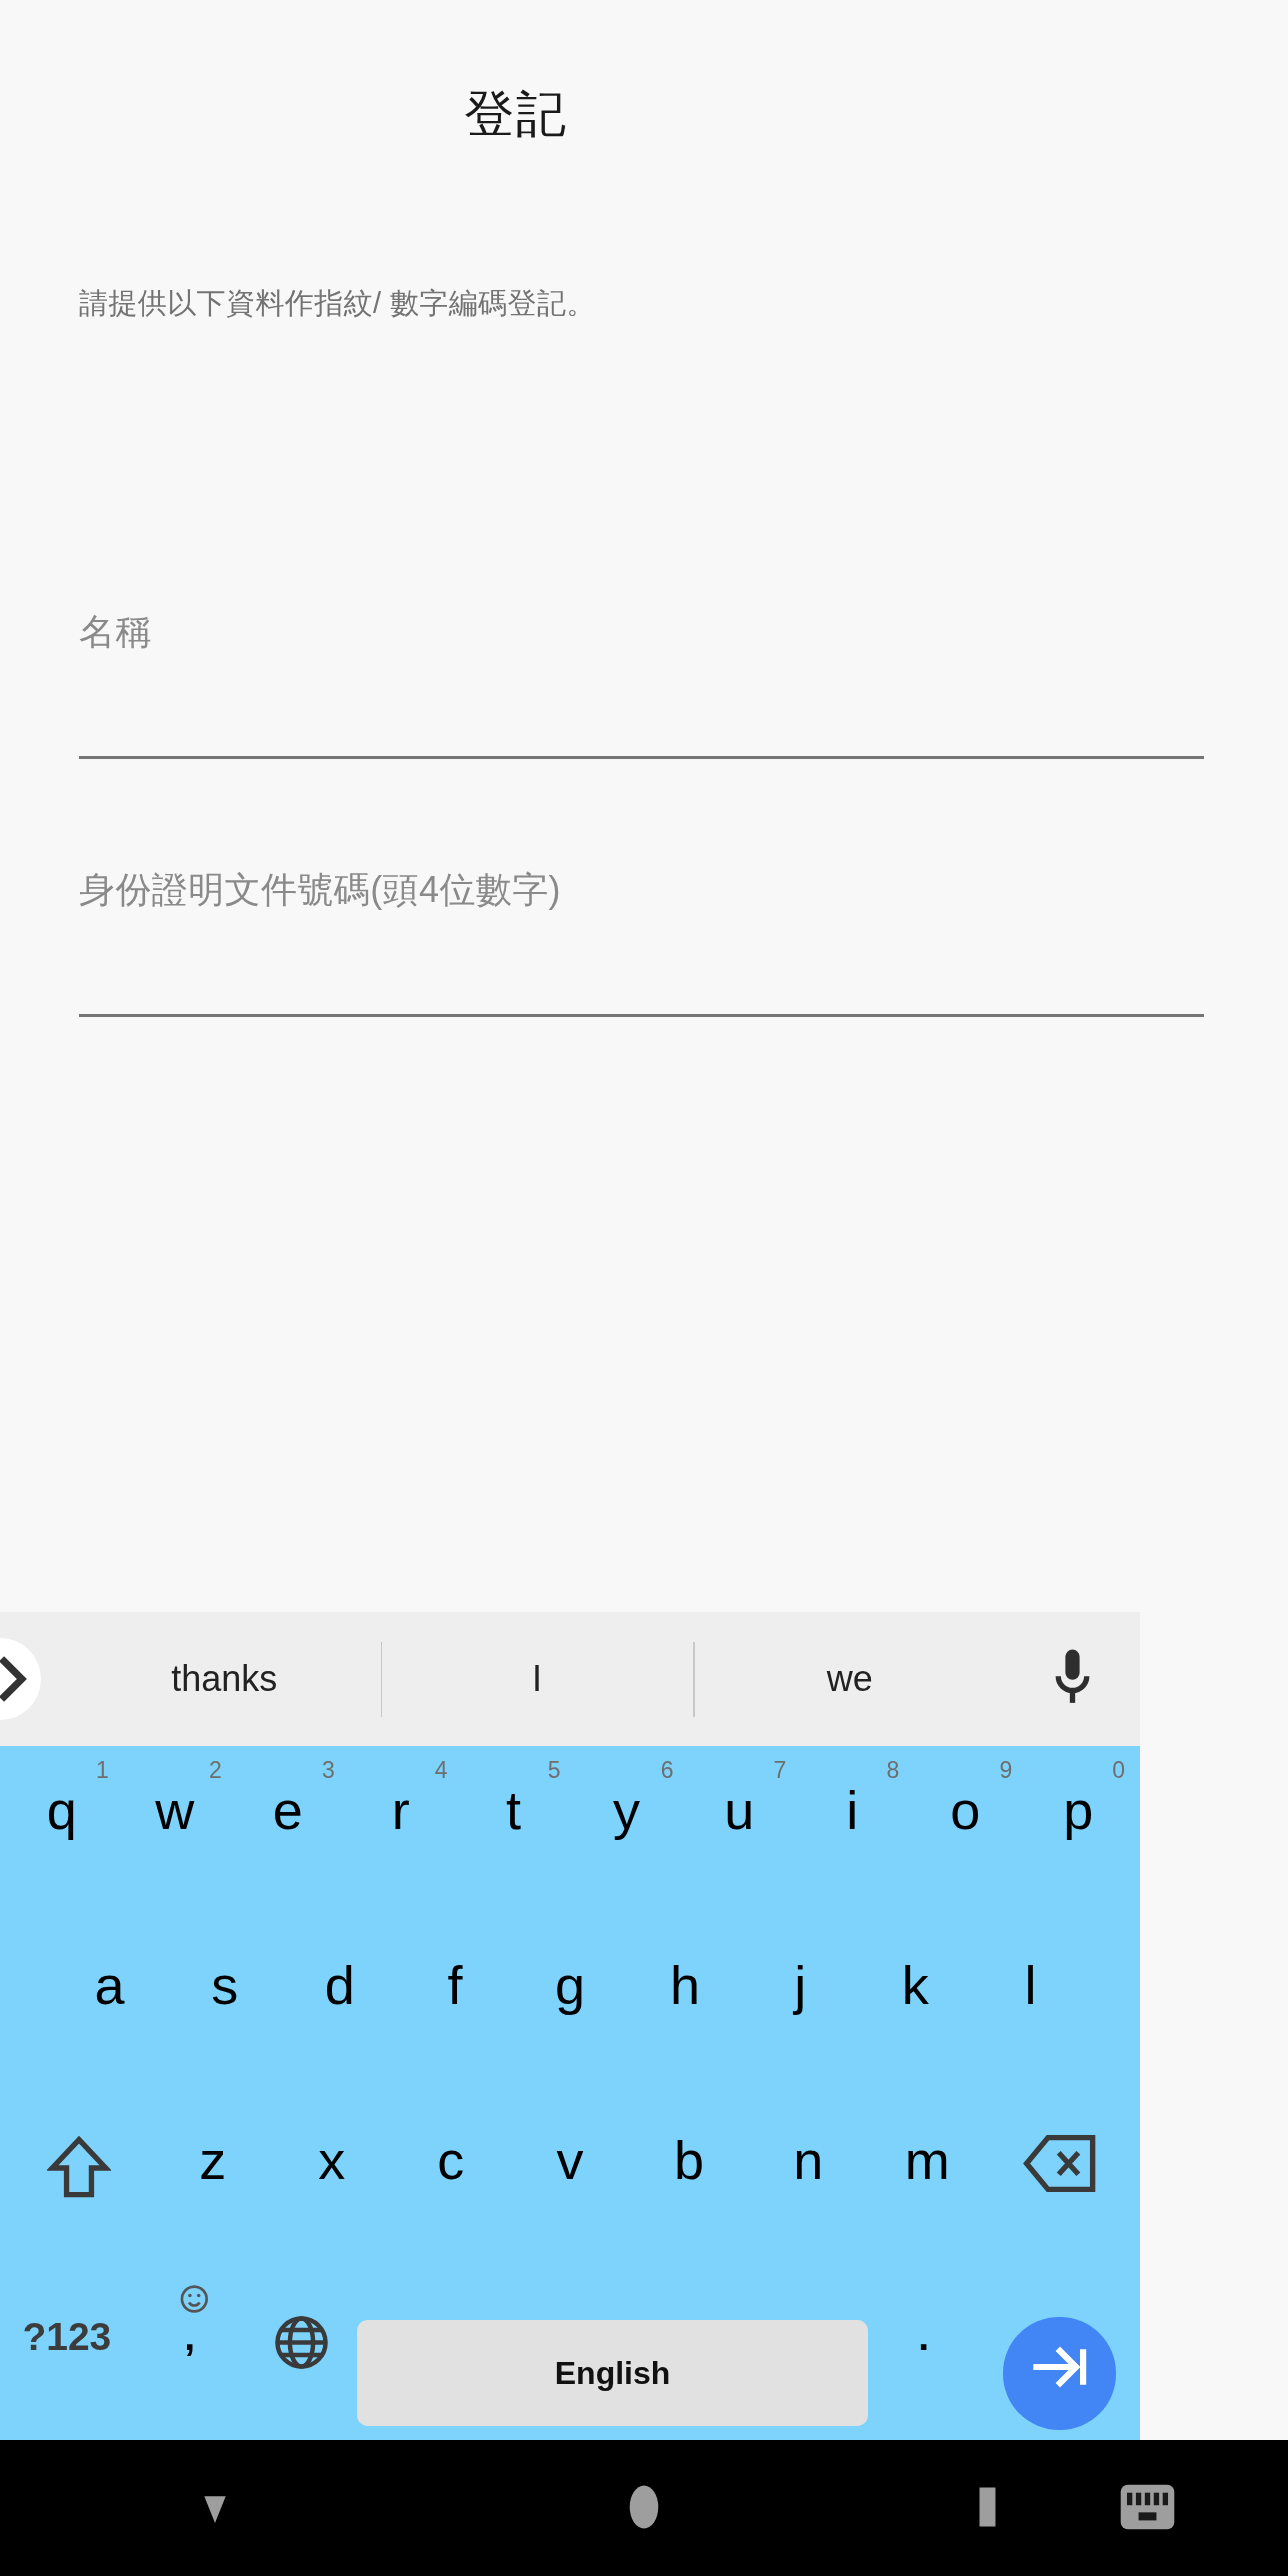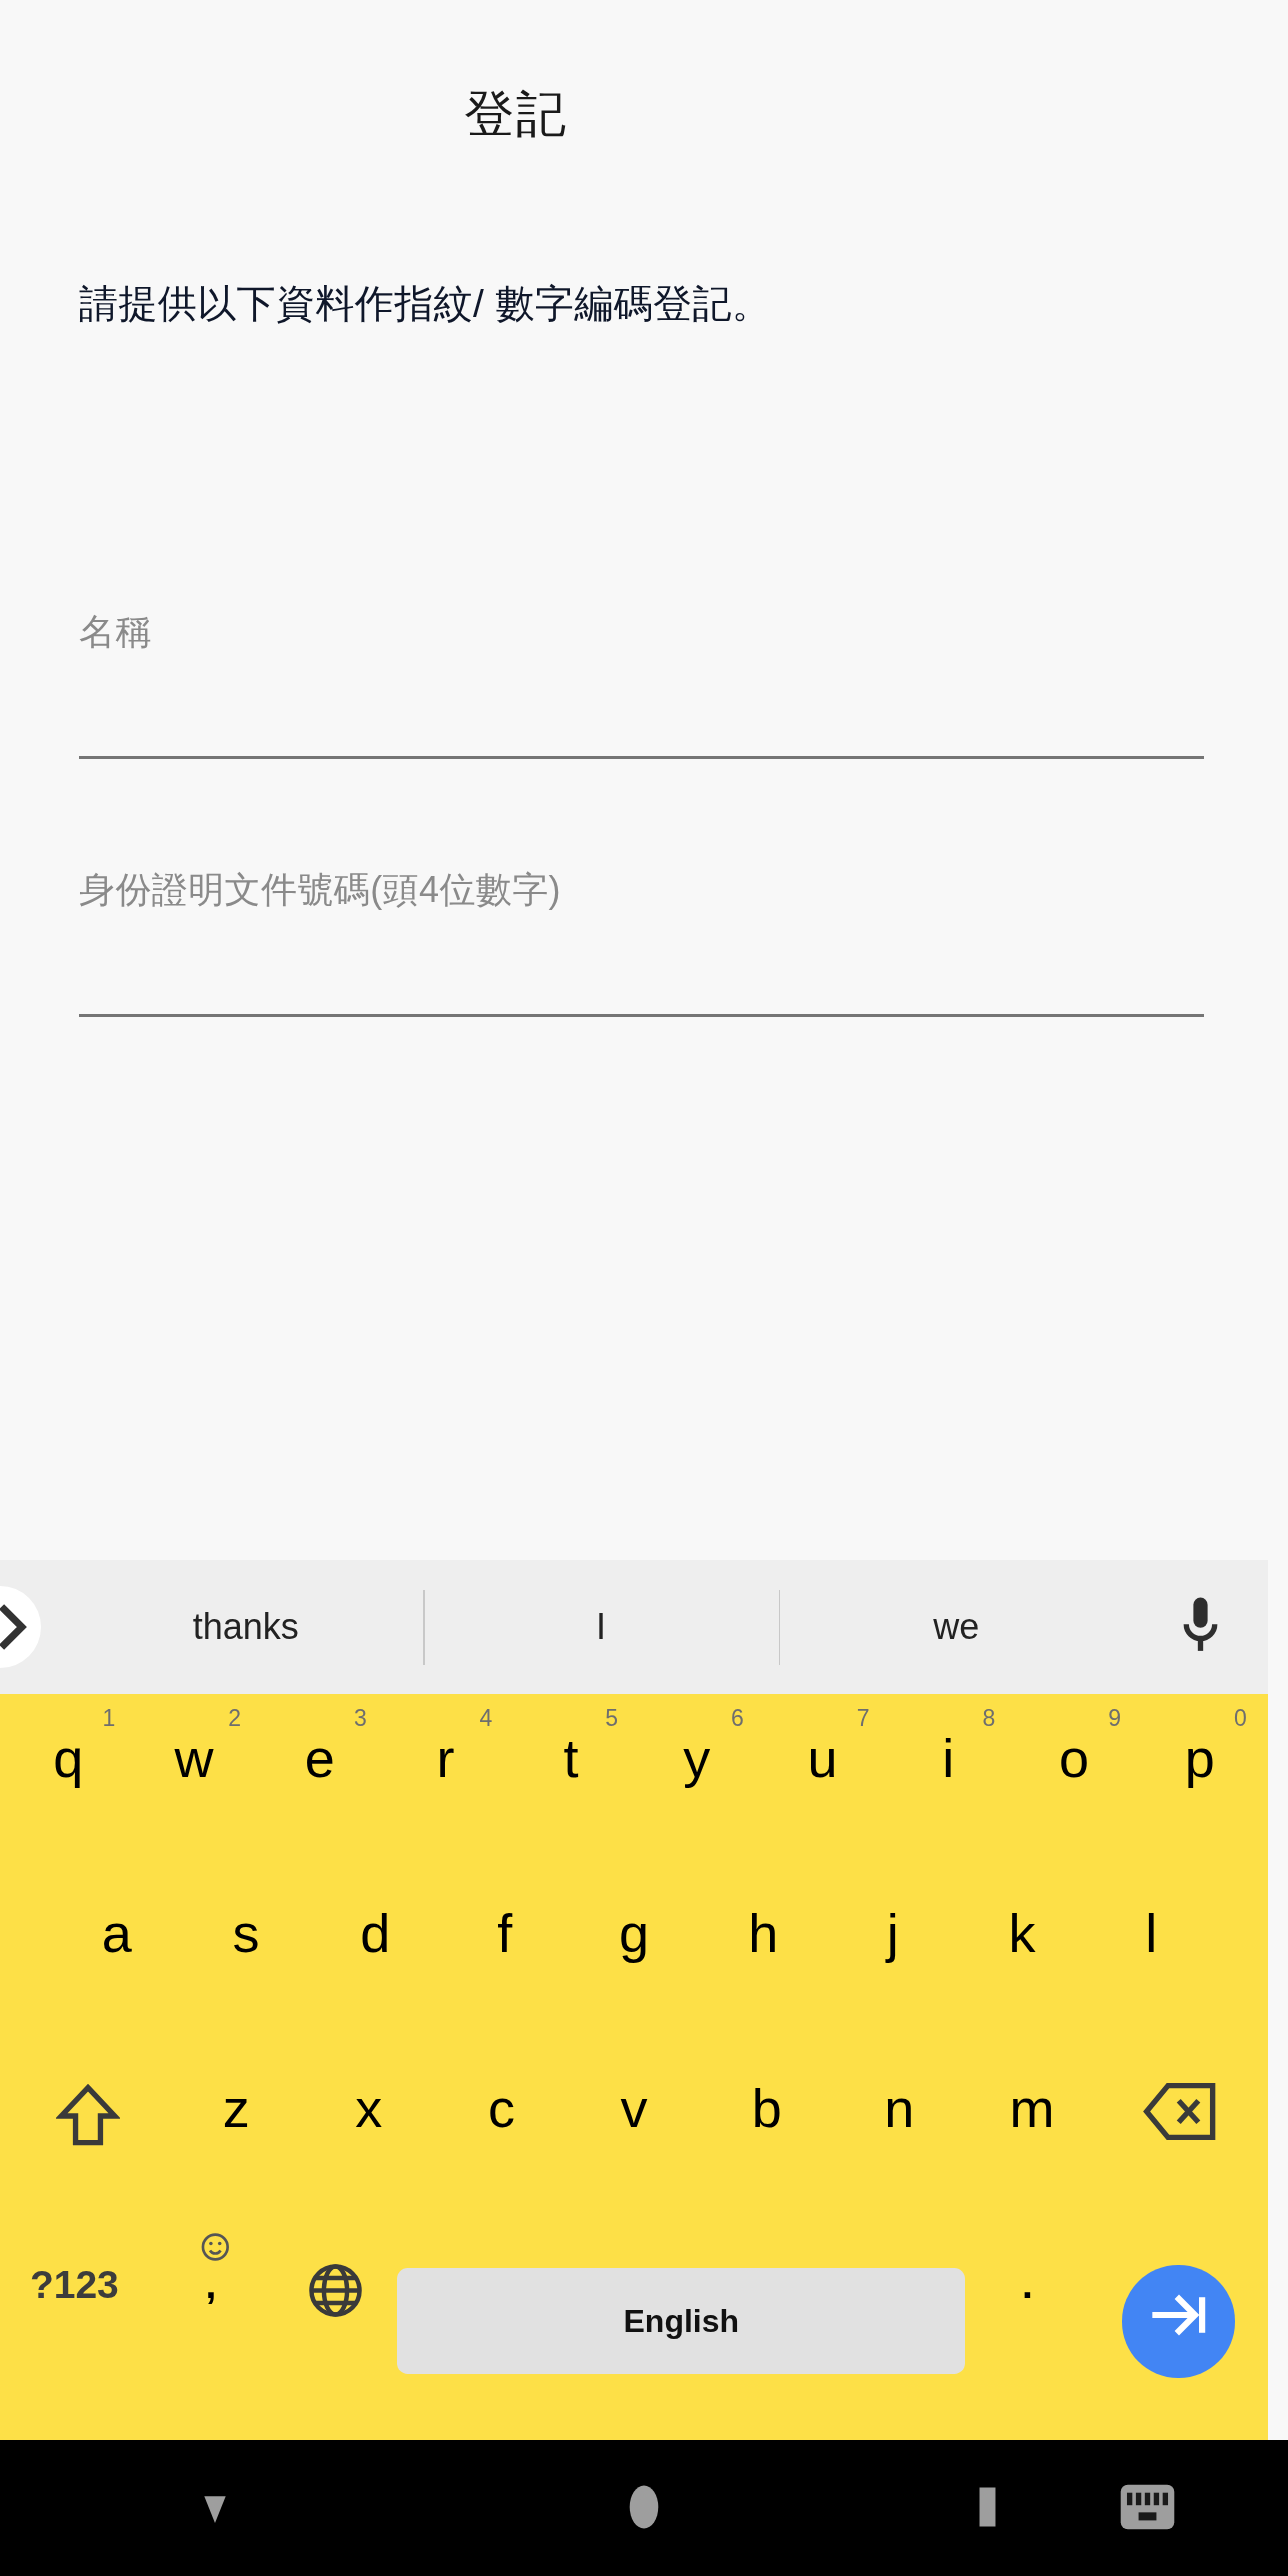--- a/index.html
+++ b/index.html
@@ -39,23 +39,23 @@
     line-height: 57px;
     color: #1a1a1a;
     font-weight: 400;
     letter-spacing: 1.8px;
   }
 
   .instruction {
     position: absolute;
     left: 79px;
     top: 284px;
-    font-size: 39px;
+    font-size: 29px;
     line-height: 39px;
-    color: #0f172a;
+    color: #737373;
     letter-spacing: 0.4px;
   }
 
   
   .field {
     position: absolute;
     left: 79px;
     width: 1125px;
   }
   .field-label {
@@ -94,24 +94,24 @@
   #field-account .field-input-wrap { height: 82px; }
   #field-name    { top: 608px; }
   #field-name .field-input-wrap { height: 104px; }
   #field-doc     { top: 866px; }
   #field-doc .field-input-wrap { height: 104px; }
 
   
   .keyboard {
     position: absolute;
     left: 0;
-    top: 1560px;
-    width: 1268px;
+    top: 1612px;
+    width: 1140px;
     height: 894px;
-    background: #fde047;
+    background: #7dd3fc;
   }
 
   
   .suggestion-bar {
     position: relative;
     height: 134px;
     background: #eeeeee;
     display: flex;
     align-items: center;
   }

